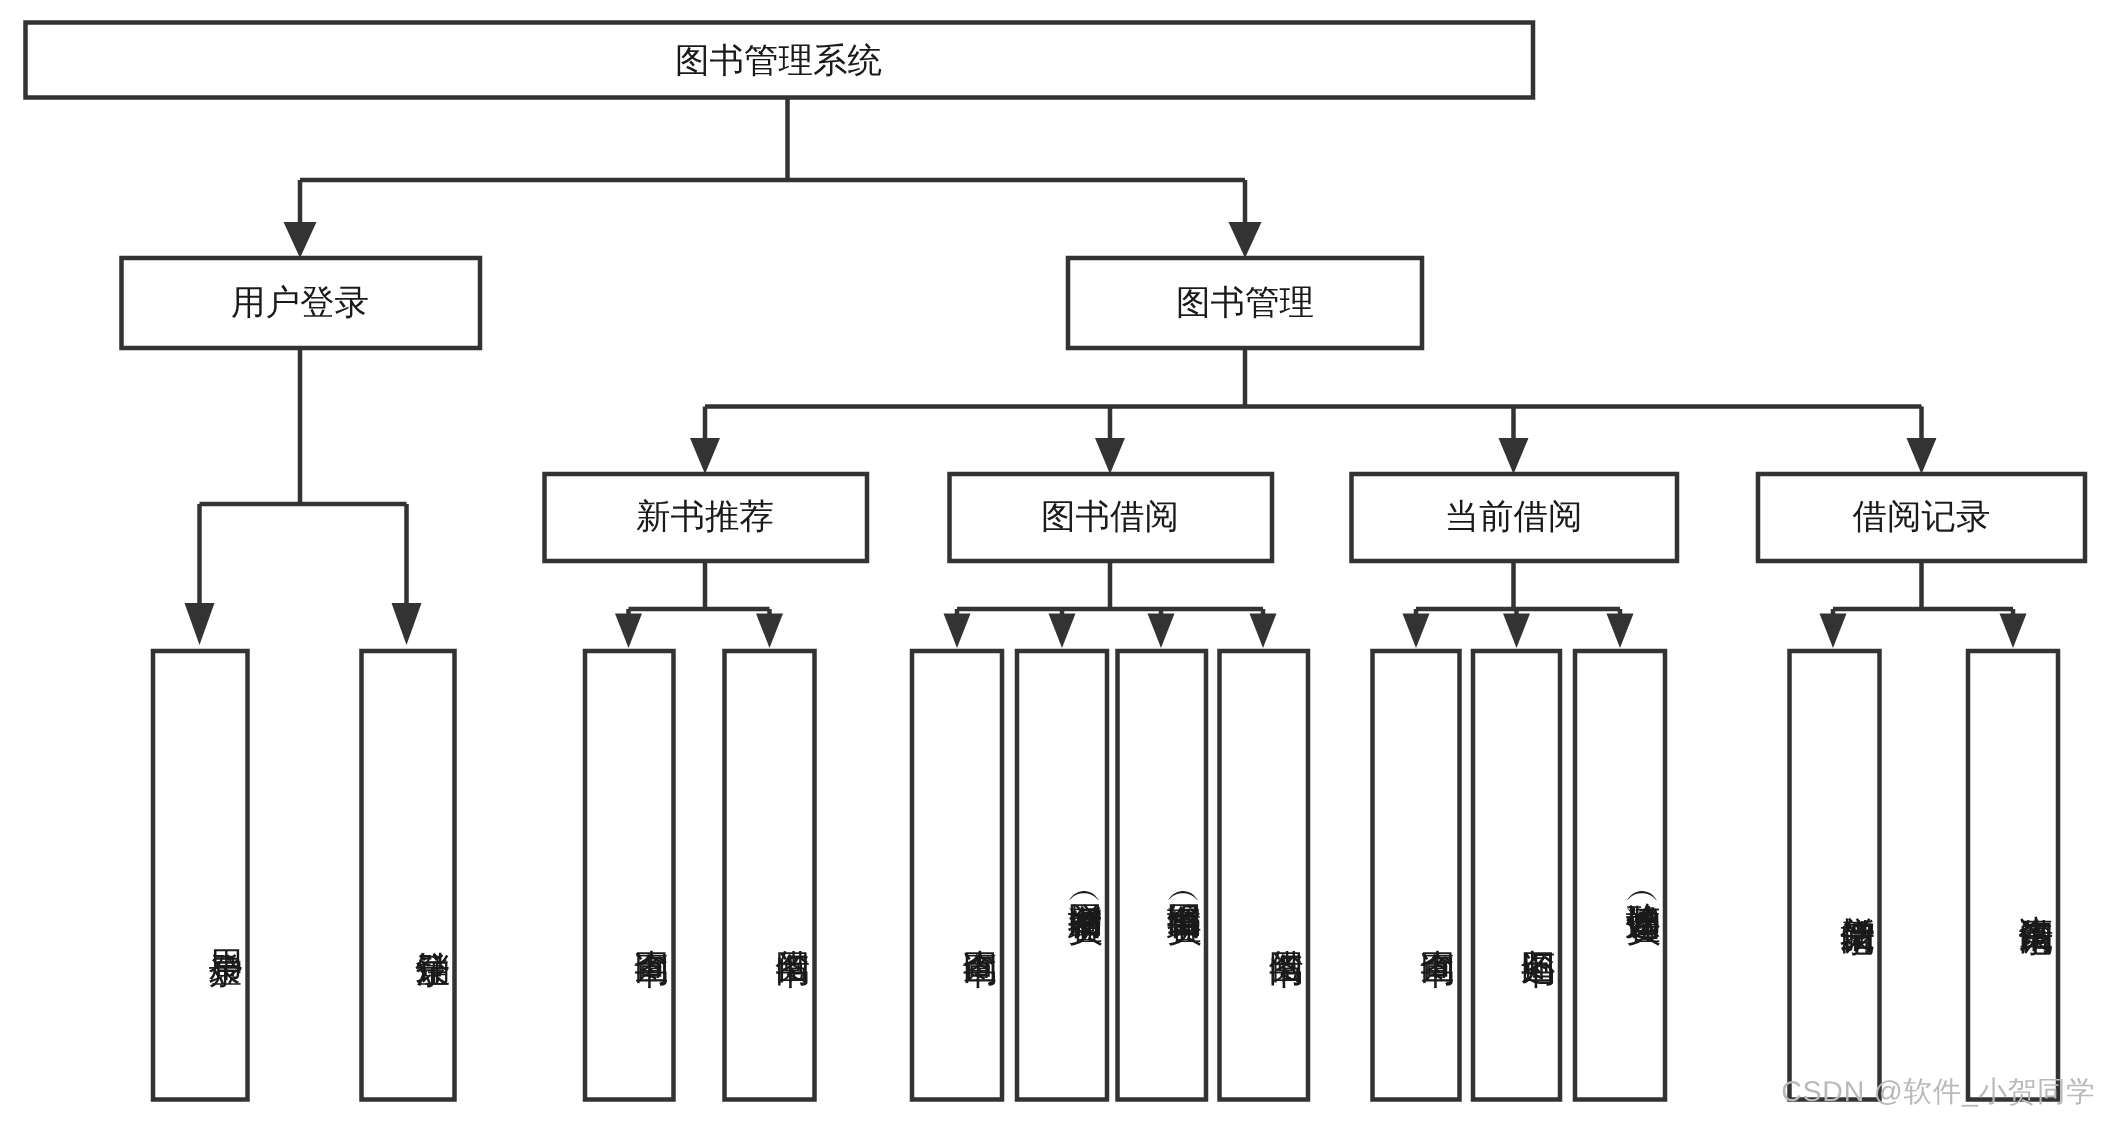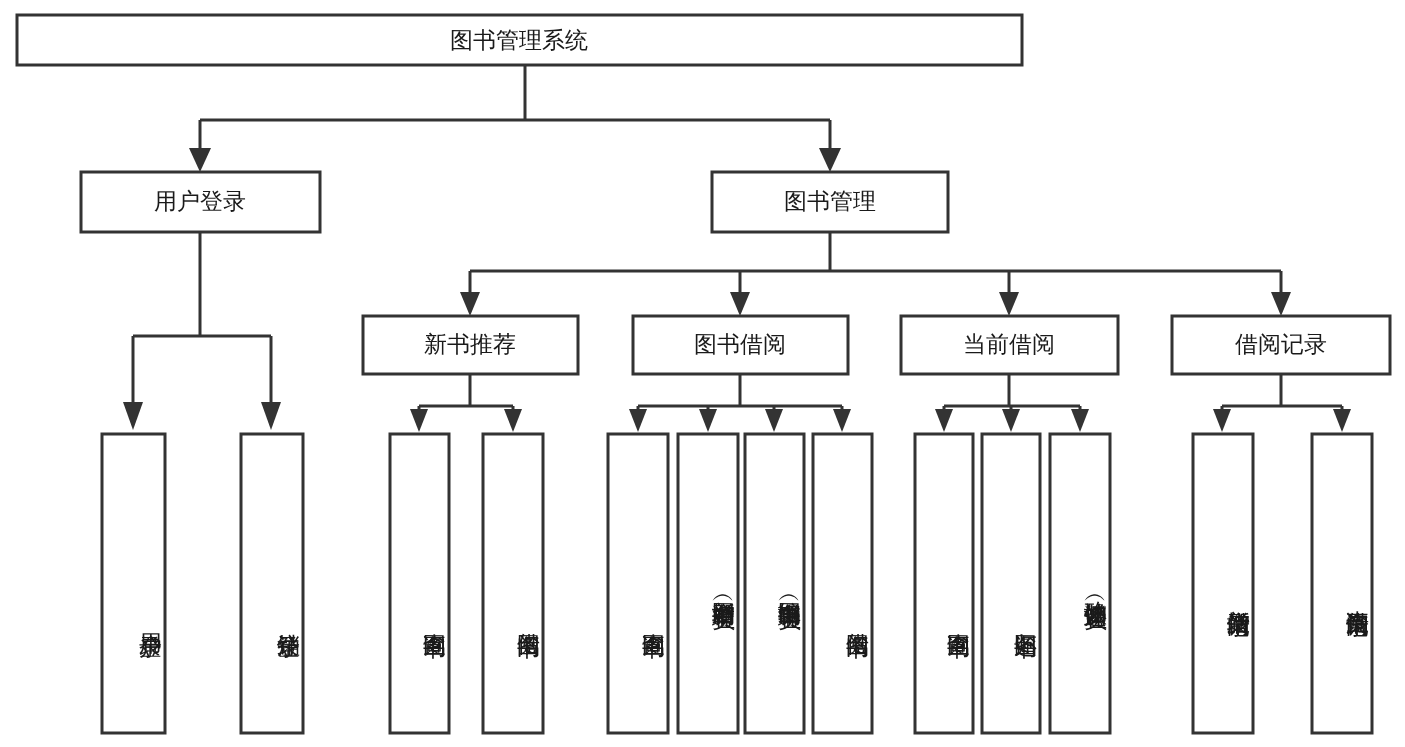--- a/index.html
+++ b/index.html
@@ -219,14 +219,15 @@
   <div class="vlabel" style="left:745px; top:443px; width:59px; height:288px;">编辑图书（管理员）</div>
   <div class="vlabel" style="left:813px; top:504px; width:59px; height:225px;">借阅图书</div>
 
   <div class="vlabel" style="left:915px; top:504px; width:58px; height:225px;">查询图书</div>
   <div class="vlabel" style="left:982px; top:504px; width:58px; height:225px;">归还图书</div>
   <div class="vlabel" style="left:1050px; top:443px; width:60px; height:288px;">确认归还（管理员）</div>
 
   <div class="vlabel" style="left:1193px; top:462px; width:60px; height:265px;">新增借阅记录</div>
   <div class="vlabel" style="left:1312px; top:462px; width:60px; height:265px;">查询借阅记录</div>
 
+  <div class="watermark">CSDN @软件_小贺同学</div>
 
 </div>
 
 </body></html>

